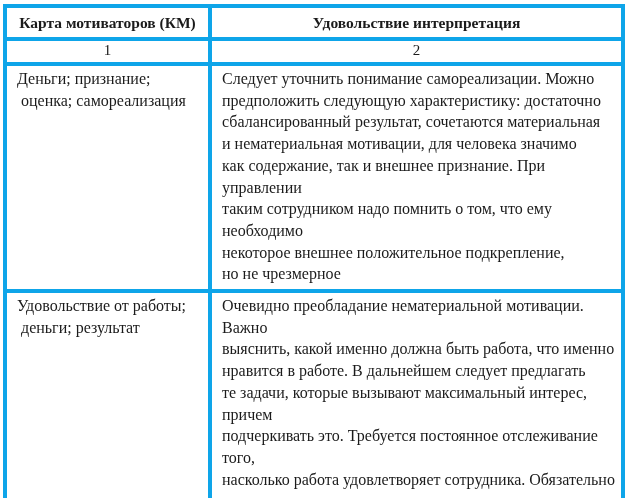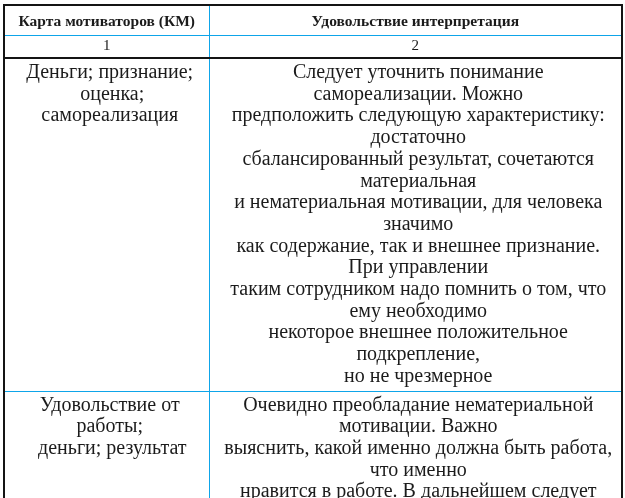--- a/index.html
+++ b/index.html
@@ -17,46 +17,45 @@
   .km-table {
     border-collapse: collapse;
     table-layout: fixed;
     margin: 4px 4px 0 3px;
     width: 618px;
     border: 2px solid #141414;
   }
   .km-table col.col-1 { width: 205px; }
   .km-table col.col-2 { width: 413px; }
   .km-table th, .km-table td {
-    border: 1px solid #0ea5e9;
+    border: 4px solid #0ea5e9;
     padding: 0;
   }
   tr.header-row th {
     height: 27px;
     font-size: 15.5px;
     font-weight: bold;
     text-align: center;
     vertical-align: middle;
     padding: 1px 4px;
   }
   tr.num-row td {
     height: 19px;
     font-size: 15px;
     text-align: center;
     vertical-align: middle;
     border-bottom: 2px solid #141414;
     padding: 0 4px 2px 4px;
   }
   tr.body-row td {
     vertical-align: top;
-    font-size: 20px;
+    font-size: 16px;
     line-height: 21.7px;
     white-space: pre-wrap;
     padding: 2px 4px 4px 10px;
-    text-align: center;
   }
   tr.body-row.row-0 { height: 179px; }
   tr.body-row.row-1 { height: 232px; }
   td.cell-interpretation { padding-left: 6px; }
 </style>
 </head>
 <body>
 
 <table class="km-table">
   <colgroup>

